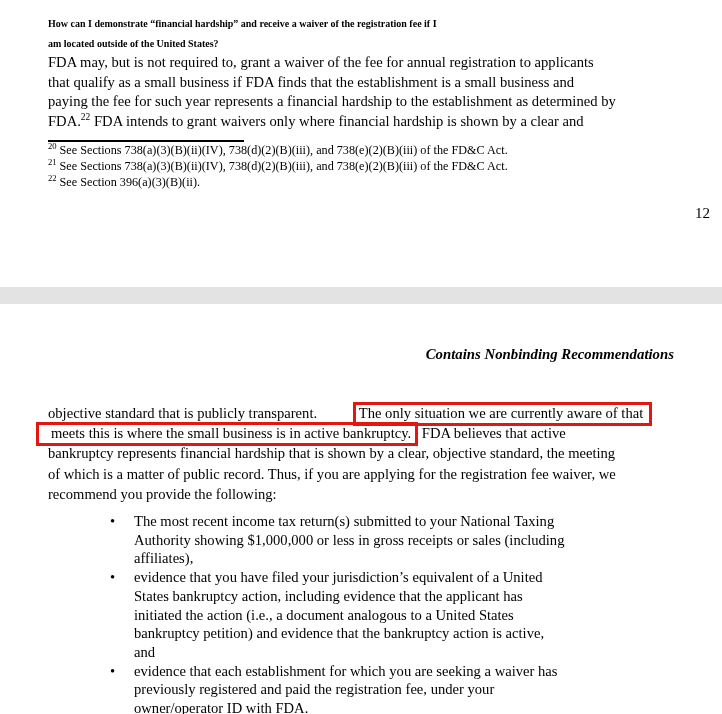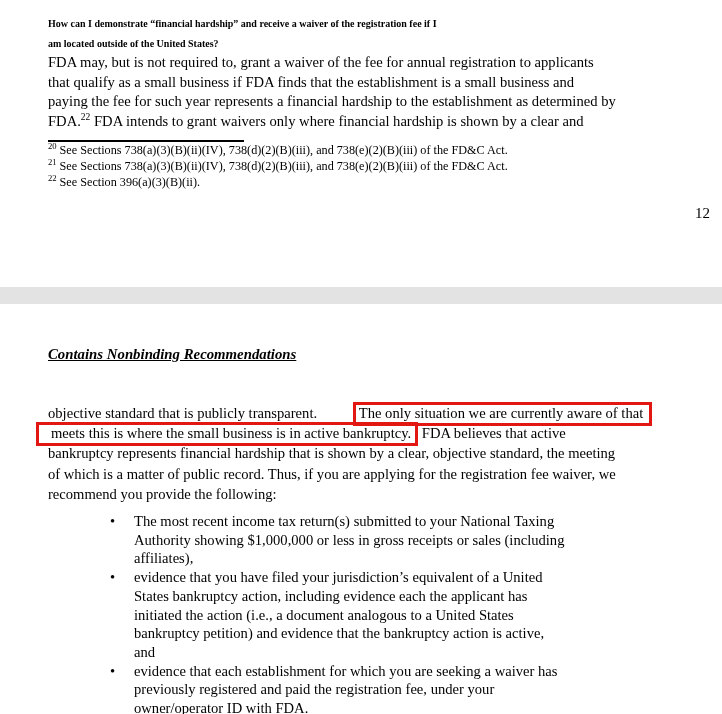--- a/index.html
+++ b/index.html
@@ -24,22 +24,22 @@
   sup.fn-marker { font-size: 8.6px; line-height: 0; vertical-align: super; }
   .fn-text { margin-left: 3px; }
   .pagenum { position: absolute; top: 205px; right: 12px; font-size: 15px; }
 
   
   .gap { height: 17px; background: #e3e3e3; }
 
   
   .page2 { height: 410px; padding: 40px 48px 0 48px; }
   .running-header {
-    text-align: left; font-weight: bold; font-style: italic;
-    font-size: 14.8px; line-height: 20px; text-decoration: underline;
+    text-align: right; font-weight: bold; font-style: italic;
+    font-size: 14.8px; line-height: 20px;
   }
   .para { margin-top: 39px; font-size: 14.6px; line-height: 20.2px; }
   .redbox { border: 3px solid #e31711; margin-left: 32px; }
   .redbox.ext-right { padding: 0 6px 2px 3px; margin-right: -6px; }
   .redbox.ext-left  { padding: 0 4px 2px 12px; margin-left: -12px; }
   .bullets { margin-top: 8px; font-size: 14.6px; line-height: 18.7px; }
   .bullet { display: flex; }
   .bullet .marker { margin-left: 62px; width: 24px; flex: none; }
 </style>
 </head>
@@ -94,21 +94,21 @@
           <div class="tline">The most recent income tax return(s) submitted to your National Taxing</div>
           <div class="tline">Authority showing $1,000,000 or less in gross receipts or sales (including</div>
           <div class="tline">affiliates),</div>
         </div>
       </div>
 
       <div class="bullet">
         <span class="marker">•</span>
         <div class="content">
           <div class="tline">evidence that you have filed your jurisdiction’s equivalent of a United</div>
-          <div class="tline">States bankruptcy action, including evidence each the applicant has</div>
+          <div class="tline">States bankruptcy action, including evidence that the applicant has</div>
           <div class="tline">initiated the action (i.e., a document analogous to a United States</div>
           <div class="tline">bankruptcy petition) and evidence that the bankruptcy action is active,</div>
           <div class="tline">and</div>
         </div>
       </div>
 
       <div class="bullet">
         <span class="marker">•</span>
         <div class="content">
           <div class="tline">evidence that each establishment for which you are seeking a waiver has</div>

